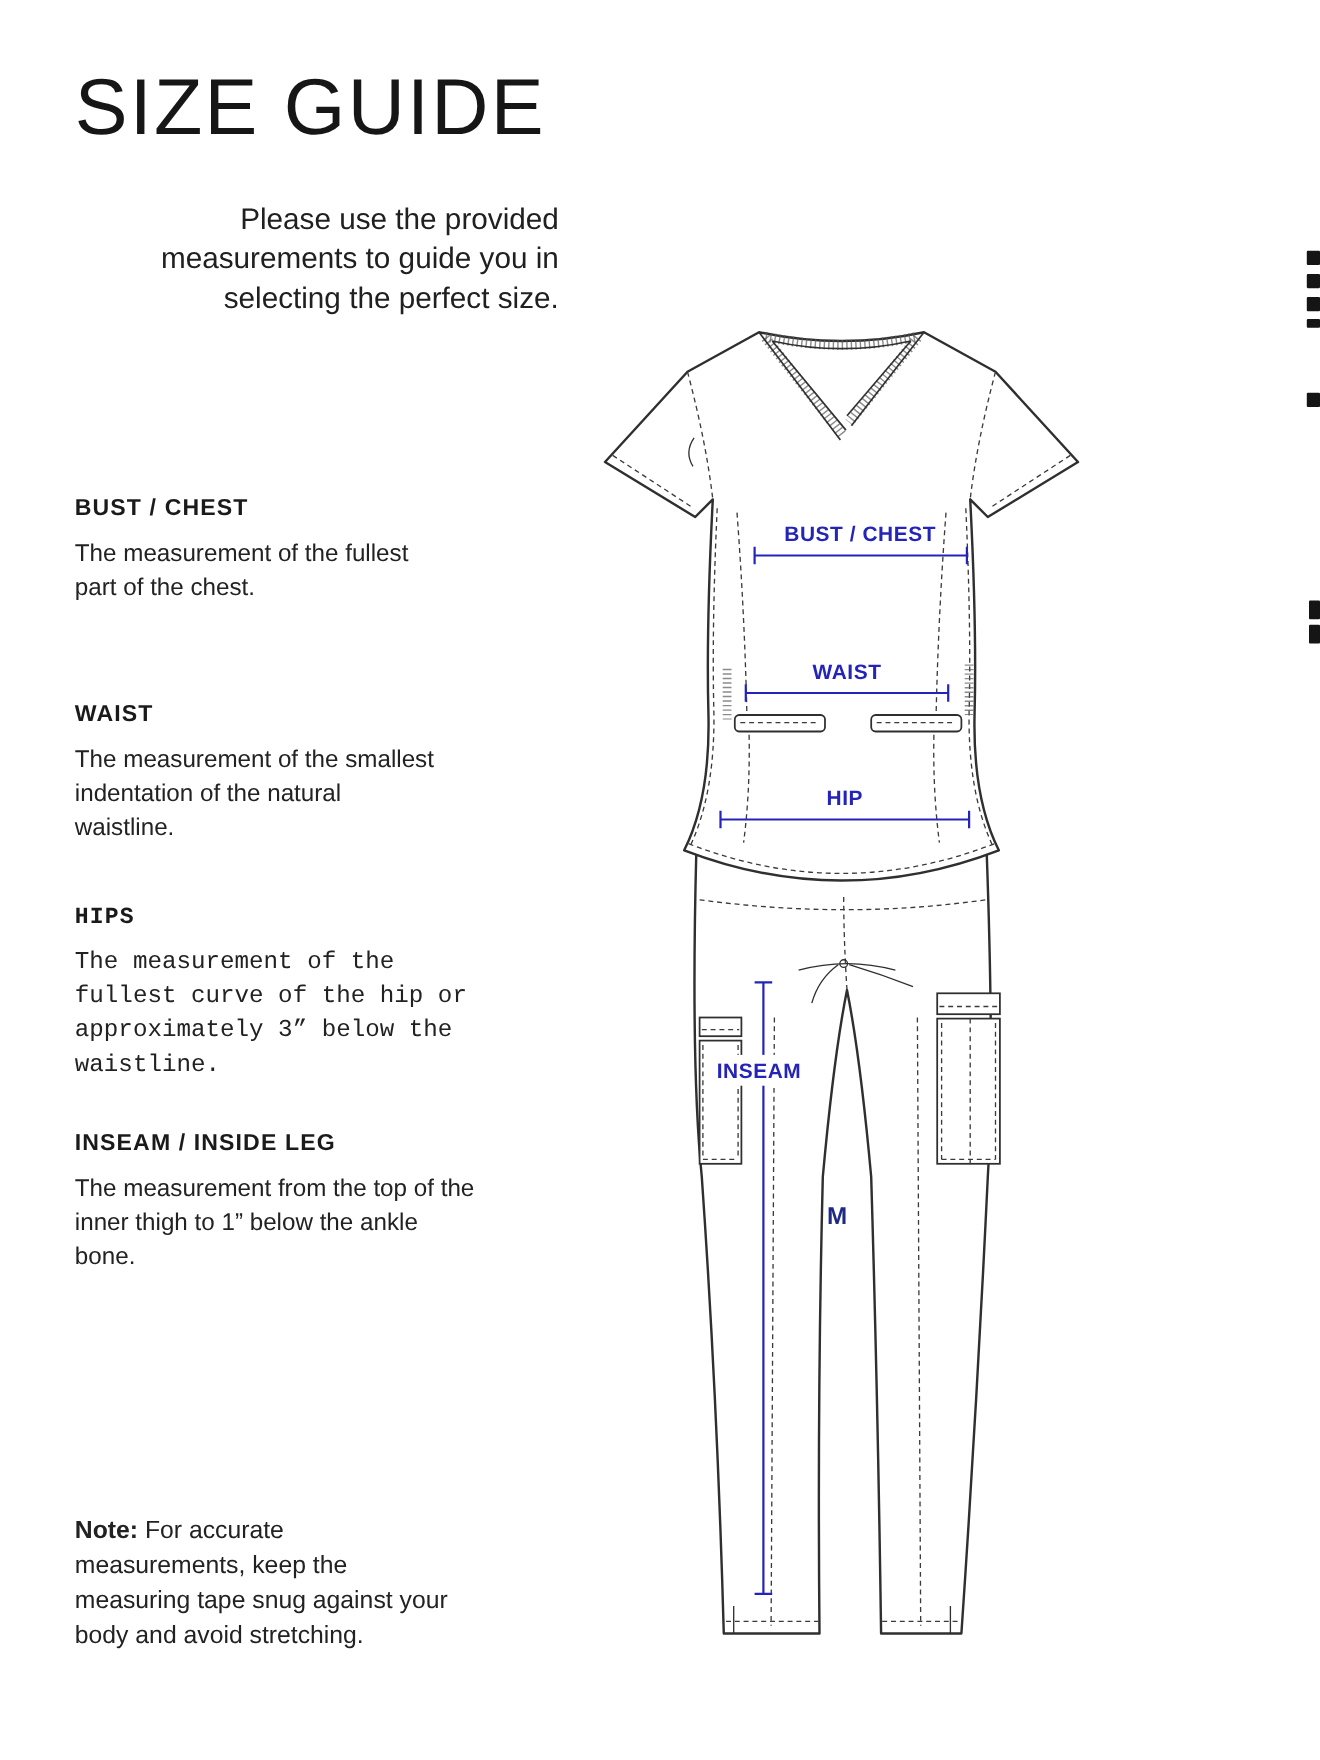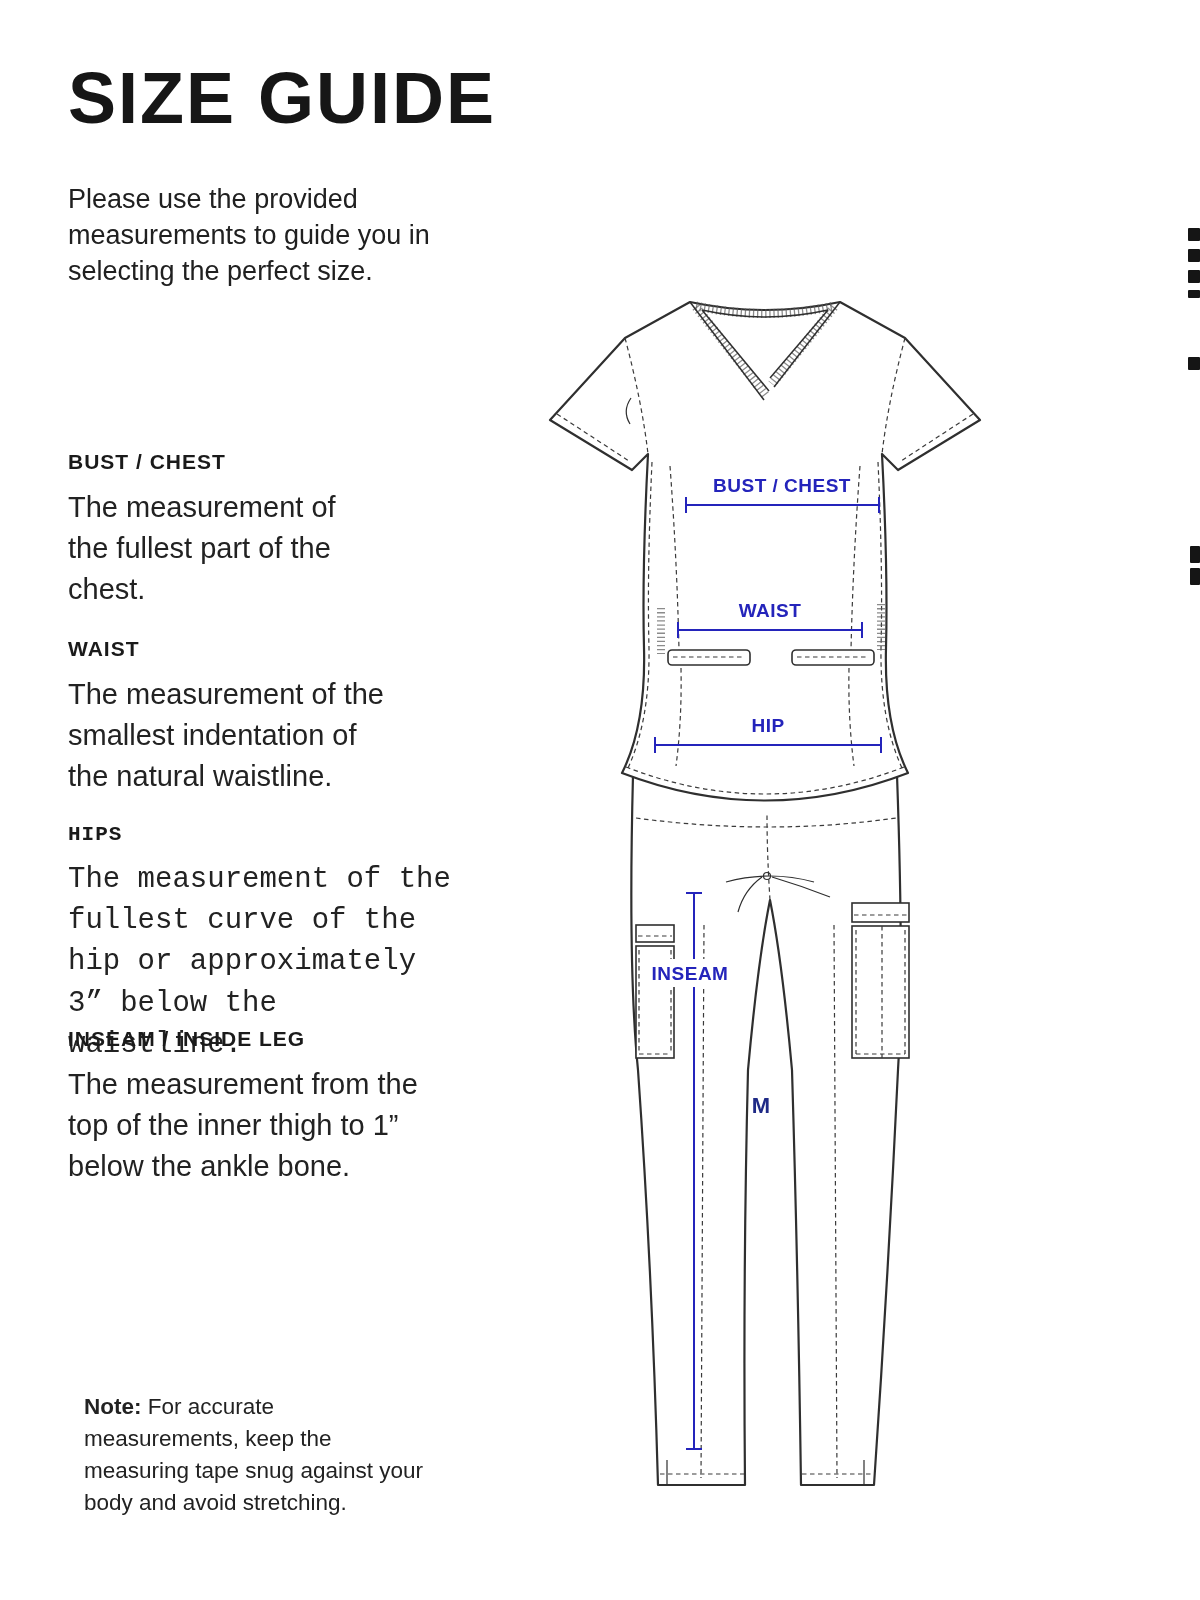--- a/index.html
+++ b/index.html
@@ -5,40 +5,40 @@
   html,body{margin:0;padding:0;}
   body{
     width:1200px;height:1600px;background:#ffffff;
     font-family:"Liberation Sans", sans-serif;color:#1c1c1c;
     position:relative;overflow:hidden;
   }
   .page{position:absolute;inset:0;width:1200px;height:1600px;}
 
   .page-title{
     position:absolute;left:68px;top:62px;margin:0;
-    font-size:72px;font-weight:700;letter-spacing:2px;line-height:1;
+    font-size:72px;font-weight:400;letter-spacing:2px;line-height:1;
     color:#161616;
   }
   .intro{
     position:absolute;left:68px;top:182px;width:440px;margin:0;
-    font-size:27px;line-height:1.33;color:#202020;
+    font-size:27px;line-height:1.33;color:#202020;text-align:right;
   }
 
   .measure-section{position:absolute;left:68px;}
   .measure-section h2{
     margin:0 0 13px 0;font-size:21px;font-weight:700;letter-spacing:1px;color:#1a1a1a;
   }
-  .measure-section p{margin:0;font-size:29px;line-height:1.42;color:#222;}
+  .measure-section p{margin:0;font-size:22px;line-height:1.42;color:#222;}
   .s-bust{top:450px;width:315px;}
   .s-waist{top:637px;width:335px;}
   .s-hips{top:823px;width:390px;font-family:Liberation Mono, monospace;}
   .s-inseam{top:1027px;width:370px;}
 
   .note{
-    position:absolute;left:68px;top:1375px;width:350px;margin:16px;
+    position:absolute;left:68px;top:1375px;width:350px;margin:0;
     font-size:22.5px;line-height:1.42;color:#222;
   }
   .note strong{font-weight:700;}
 
   .diagram{position:absolute;left:530px;top:270px;}
 
   .outline{fill:#ffffff;stroke:var(--lineart,#2f2f2f);stroke-width:2.2;stroke-linejoin:round;}
   .innr{fill:none;stroke:var(--lineart,#2f2f2f);stroke-width:1.5;}
   .thin{fill:none;stroke:var(--lineart,#2f2f2f);stroke-width:1.2;}
   .dash{fill:none;stroke:#3a3a3a;stroke-width:1.2;stroke-dasharray:4.5 3.5;}

